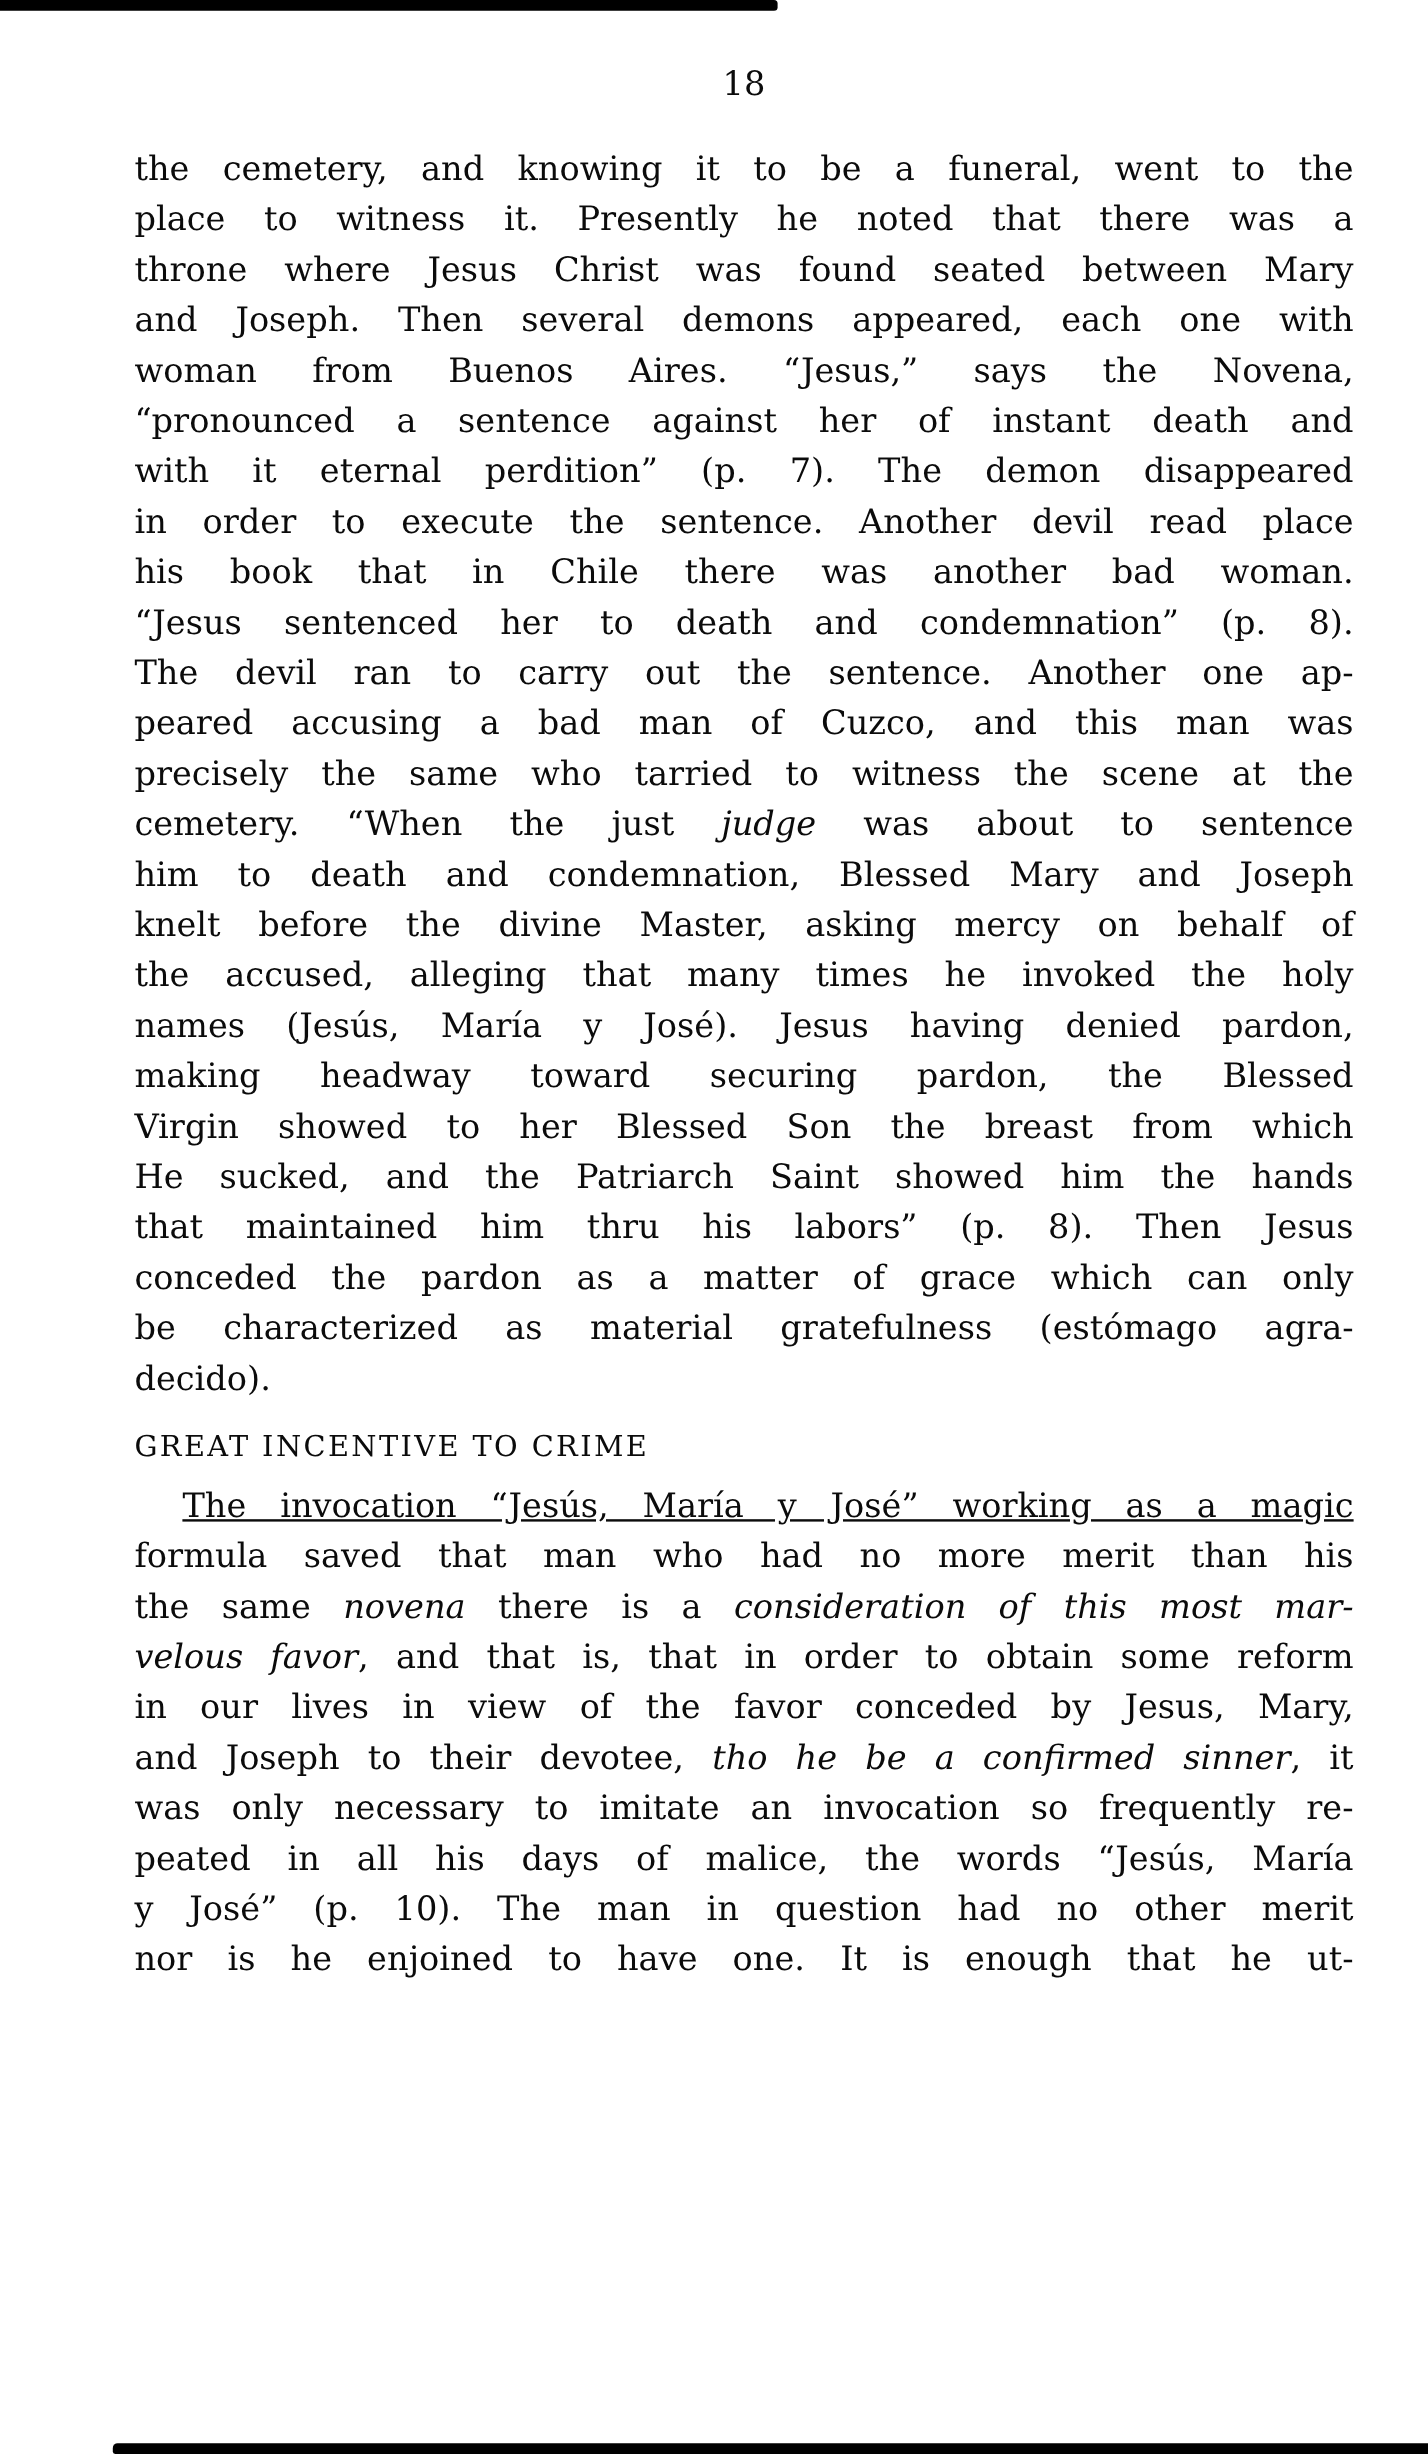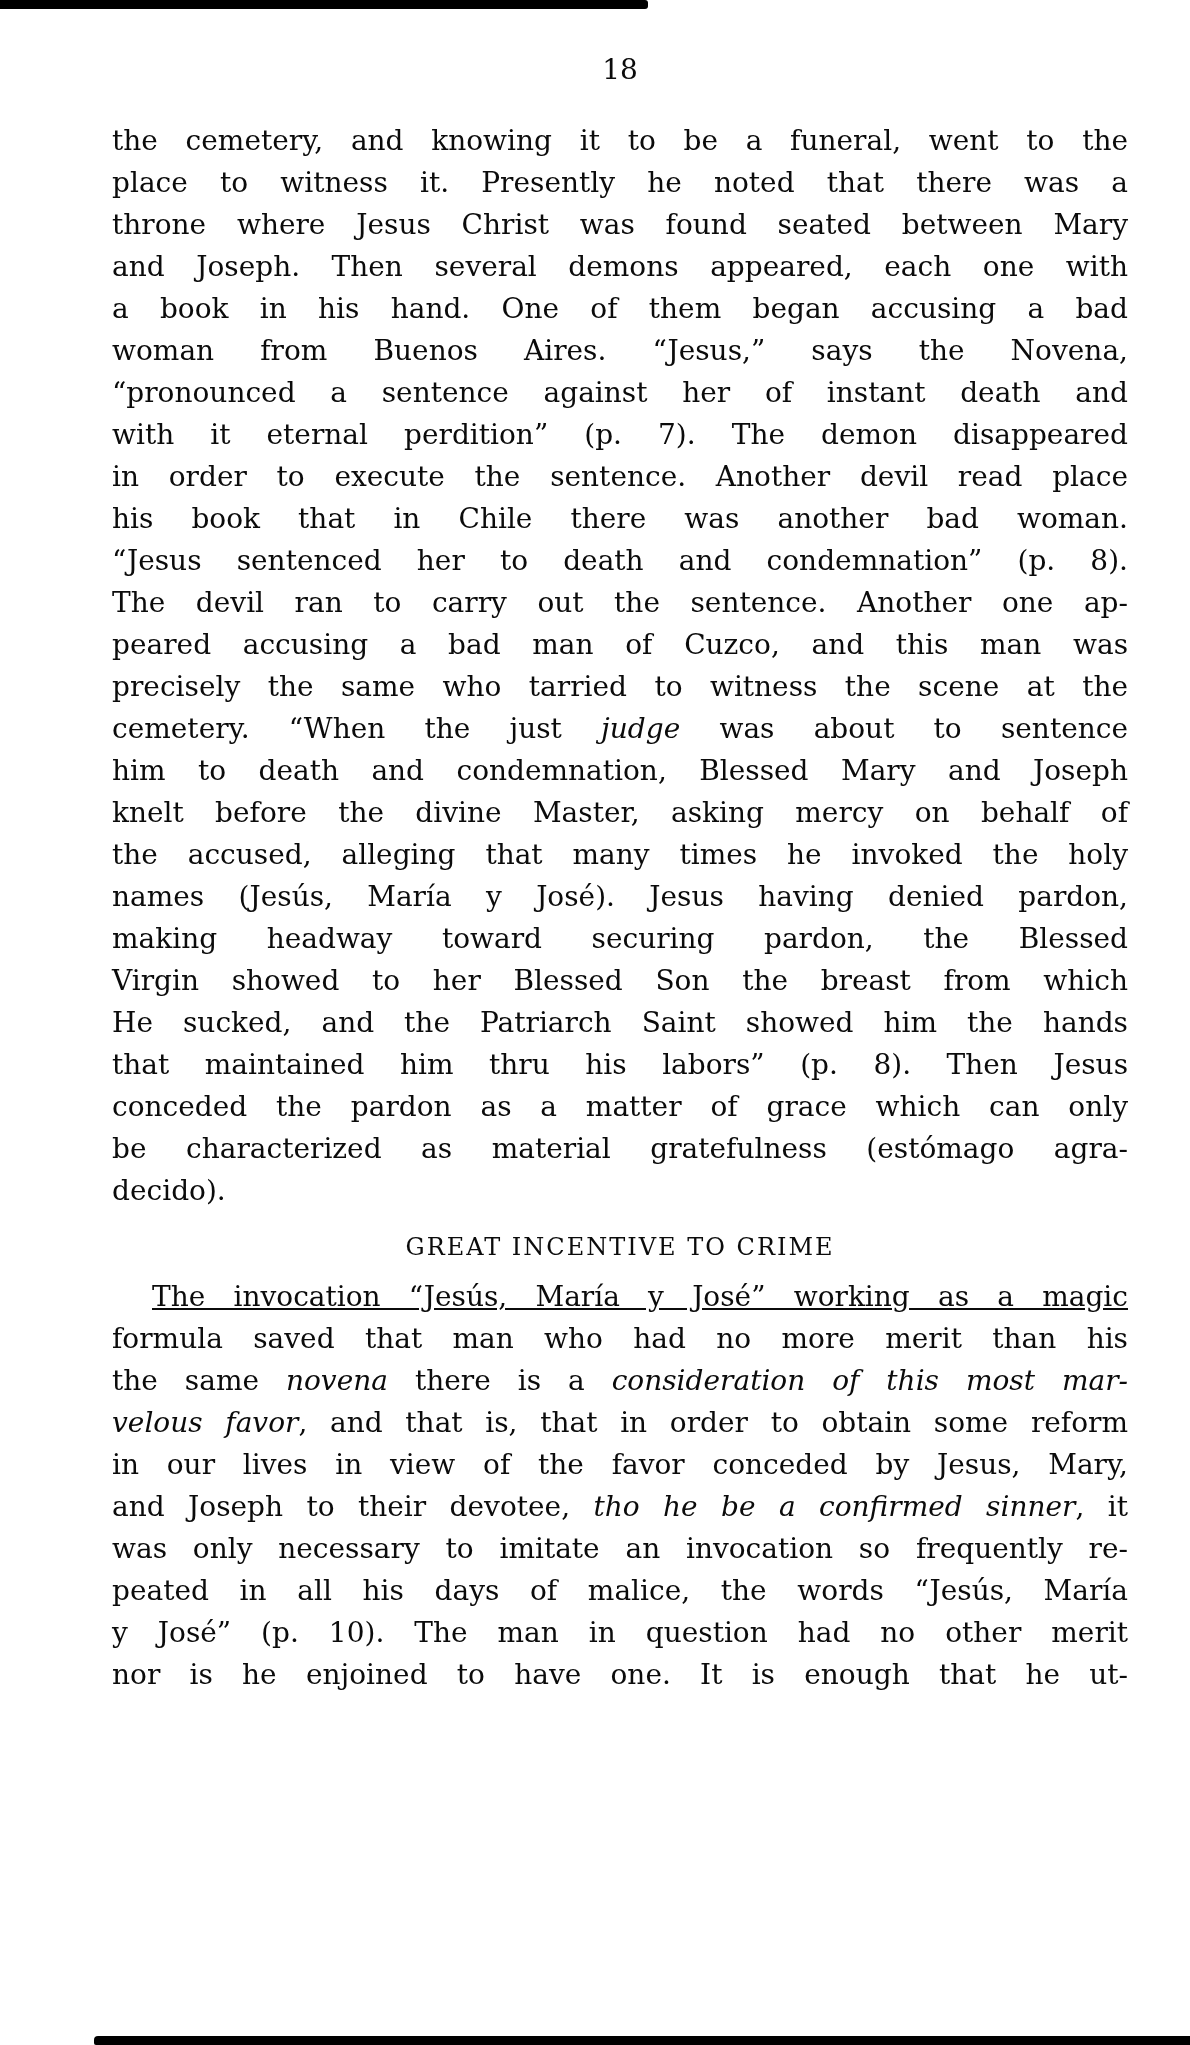--- a/index.html
+++ b/index.html
@@ -61,40 +61,38 @@
     text-align: center;
     text-align-last: left;
   }
   .line.indent { text-indent: 40px; text-decoration: underline; }
   .it { font-style: italic; }
   .section-heading {
     margin: 14px 0 8px 0;
     line-height: 42px;
     font-size: 24px;
     letter-spacing: 2px;
-    text-align: center;
     font-weight: normal;
   }
 </style>
 </head>
 <body>
 
 <div class="scan-bar top"></div>
 <div class="scan-bar bottom"></div>
 
 <div class="page-number">18</div>
 
 <div class="body-text">
   <div>
       <div class="para">
         <div class="line"><span>the cemetery, and knowing it to be a funeral, went to the</span></div>
         <div class="line"><span>place to witness it.  Presently he noted that there was a</span></div>
         <div class="line"><span>throne where Jesus Christ was found seated between Mary</span></div>
         <div class="line"><span>and Joseph.  Then several demons appeared, each one with</span></div>
-        <div class="line"><span>a book in his hand.  One of them began accusing a bad</span></div>
         <div class="line"><span>woman from Buenos Aires.  “Jesus,” says the Novena,</span></div>
         <div class="line"><span>“pronounced a sentence against her of instant death and</span></div>
         <div class="line"><span>with it eternal perdition” (p. 7).  The demon disappeared</span></div>
         <div class="line"><span>in order to execute the sentence.  Another devil read place</span></div>
         <div class="line"><span>his book that in Chile there was another bad woman.</span></div>
         <div class="line"><span>“Jesus sentenced her to death and condemnation” (p. 8).</span></div>
         <div class="line"><span>The devil ran to carry out the sentence.  Another one ap-</span></div>
         <div class="line"><span>peared accusing a bad man of Cuzco, and this man was</span></div>
         <div class="line"><span>precisely the same who tarried to witness the scene at the</span></div>
         <div class="line"><span>cemetery.  “When the just </span><span class="it">judge</span><span> was about to sentence</span></div>

